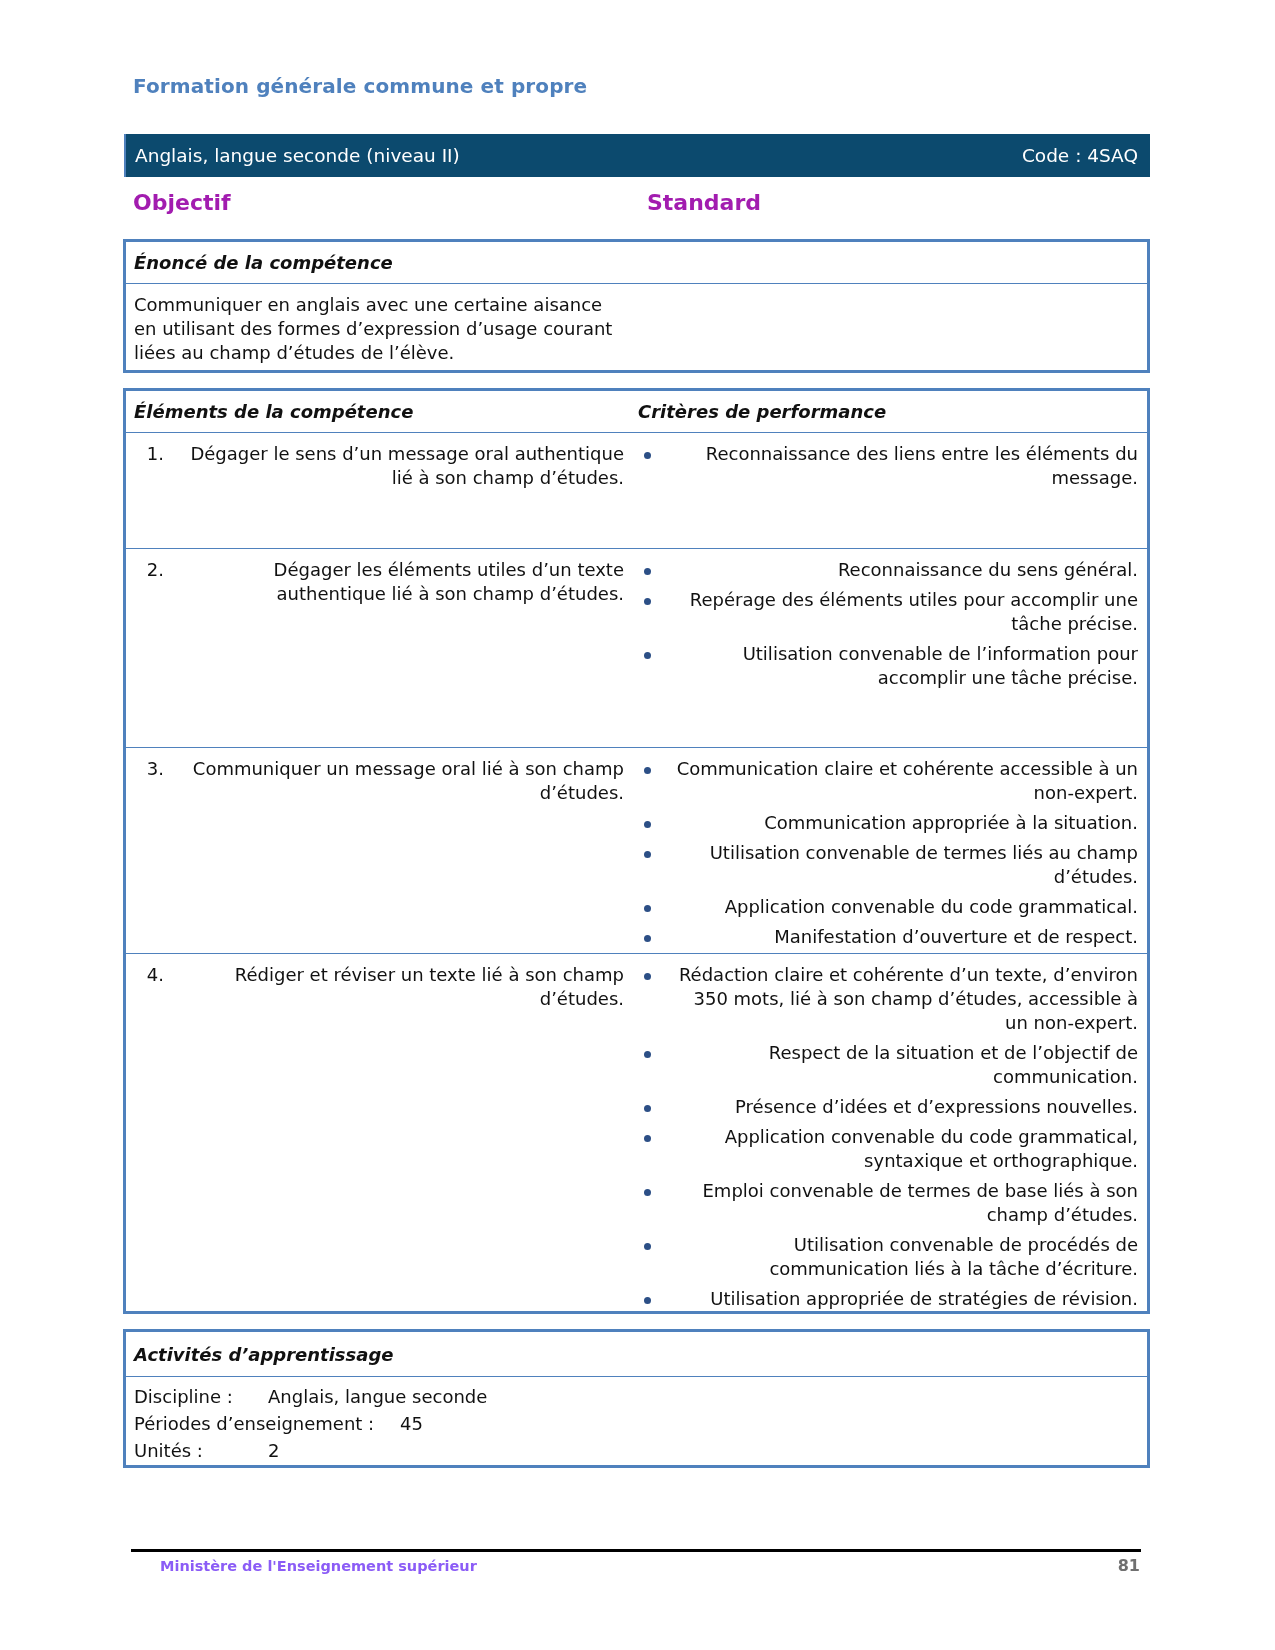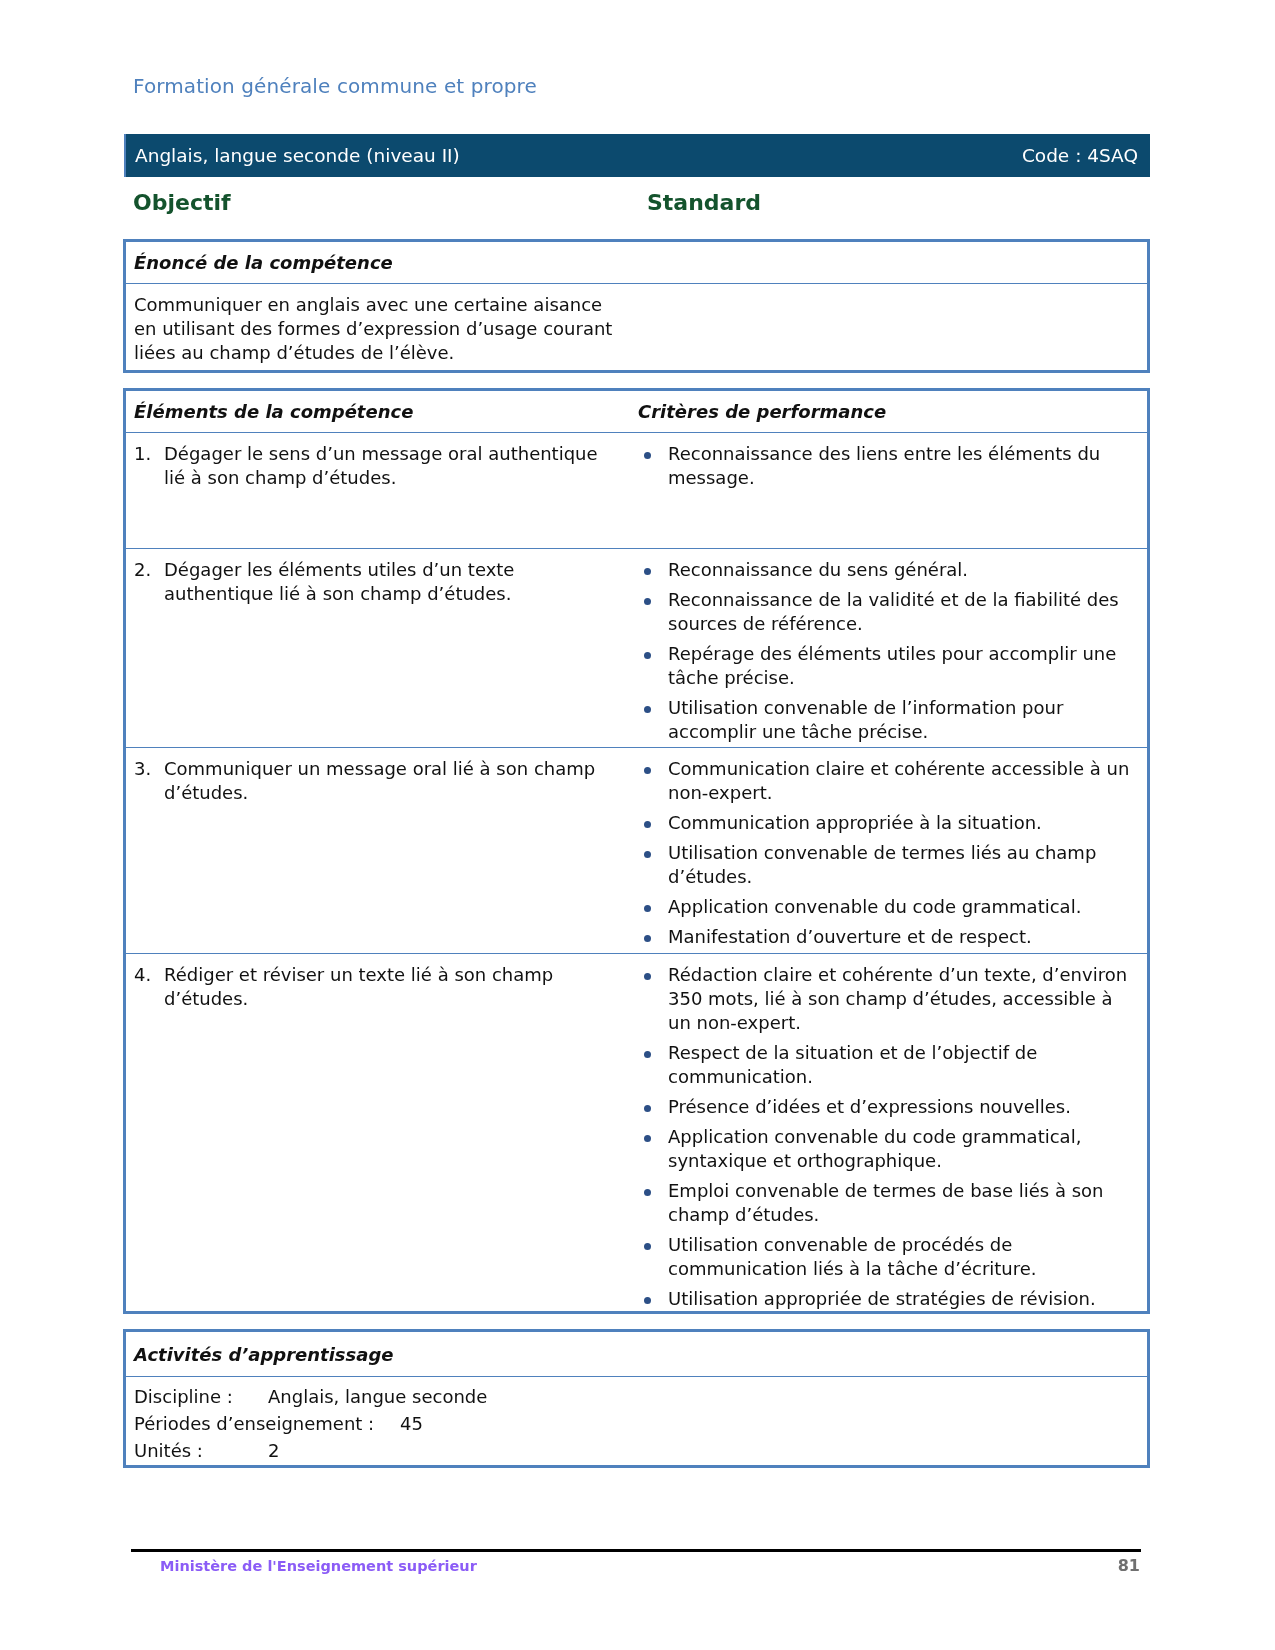--- a/index.html
+++ b/index.html
@@ -1,31 +1,31 @@
 <!DOCTYPE html>
 <html><head>
 <meta charset="utf-8">
 <style>
   html, body { margin:0; padding:0; background:#ffffff; }
   body { width:1275px; height:1650px; position:relative; overflow:hidden;
          font-family:"DejaVu Sans", sans-serif; color:#111; }
-  .section-title { position:absolute; left:133px; top:74px; font-size:20px; color:#4f81bd; letter-spacing:0.1px; }
+  .section-title { position:absolute; left:133px; top:74px; font-size:20px; color:#4f81bd; letter-spacing:0.1px;font-weight:bold; }
   .banner { position:absolute; left:122px; top:134px; width:1028px; height:43px; background:#0c4a6e;
             color:#ffffff; font-size:18.5px; display:flex; align-items:center; justify-content:space-between;
             box-sizing:border-box; padding:0 12px 0 11px; border-left:2px solid #ffffff; outline:0; }
   .banner::before { content:""; position:absolute; left:0; top:0; width:2px; height:100%; background:#4f81bd; }
   .col-heads { position:absolute; top:190px; left:133px; width:1010px; height:34px; }
-  .col-head { position:absolute; top:0; font-size:22px; font-weight:bold; color:#14532d; }
+  .col-head { position:absolute; top:0; font-size:22px; font-weight:bold; color:#a21caf; }
   .box { position:absolute; left:123px; width:1027px; box-sizing:border-box;
          border:3px solid #4f81bd; background:#fff; }
   .box .hdr { height:42px; box-sizing:border-box; border-bottom:1.5px solid #4f81bd; position:relative; }
   .box .hdr span { position:absolute; top:10px; font-size:18px; font-weight:bold;font-style:italic; }
   .t1 { top:239px; height:134px; }
   .t1 .body { padding:9px 8px 0 8px; font-size:18px; line-height:24px; width:490px; }
-  .t2 { top:388px; height:926px; }
+  .t2 { top:388px; height:926px;text-align:right; }
   .t2 .row { position:relative; box-sizing:border-box; border-bottom:1.5px solid #4f81bd; }
   .t2 .row:last-child { border-bottom:none; }
   .elem { position:absolute; left:8px; top:9px; width:490px; font-size:18px; line-height:24px; display:flex; }
   .elem .num { width:30px; flex:none; }
   .crit { position:absolute; left:512px; top:9px; width:500px; margin:0; padding:0; list-style:none; }
   .crit li { position:relative; padding-left:30px; font-size:18px; line-height:24px; margin-bottom:6px; }
   .crit li::before { content:""; position:absolute; left:6px; top:10px; width:7px; height:7px; border-radius:50%; background:#2c4f86; }
   .t3 { top:1329px; height:139px; }
   .t3 .body { padding:6px 8px; font-size:18px; line-height:27px; }
   .t3 .line { position:relative; height:27px; }
@@ -77,21 +77,20 @@
     </ul>
   </div>
 
   <div class="row" style="height:199px">
     <div class="elem">
       <span class="num">2.</span>
       <span>Dégager les éléments utiles d’un texte authentique lié à son champ d’études.</span>
     </div>
     <ul class="crit">
       <li>Reconnaissance du sens général.</li>
-      <li>Reconnaissance de la validité et de la fiabilité des sources de référence.</li>
       <li>Repérage des éléments utiles pour accomplir une tâche précise.</li>
       <li>Utilisation convenable de l’information pour accomplir une tâche précise.</li>
     </ul>
   </div>
 
   <div class="row" style="height:206px">
     <div class="elem">
       <span class="num">3.</span>
       <span>Communiquer un message oral lié à son champ d’études.</span>
     </div>

